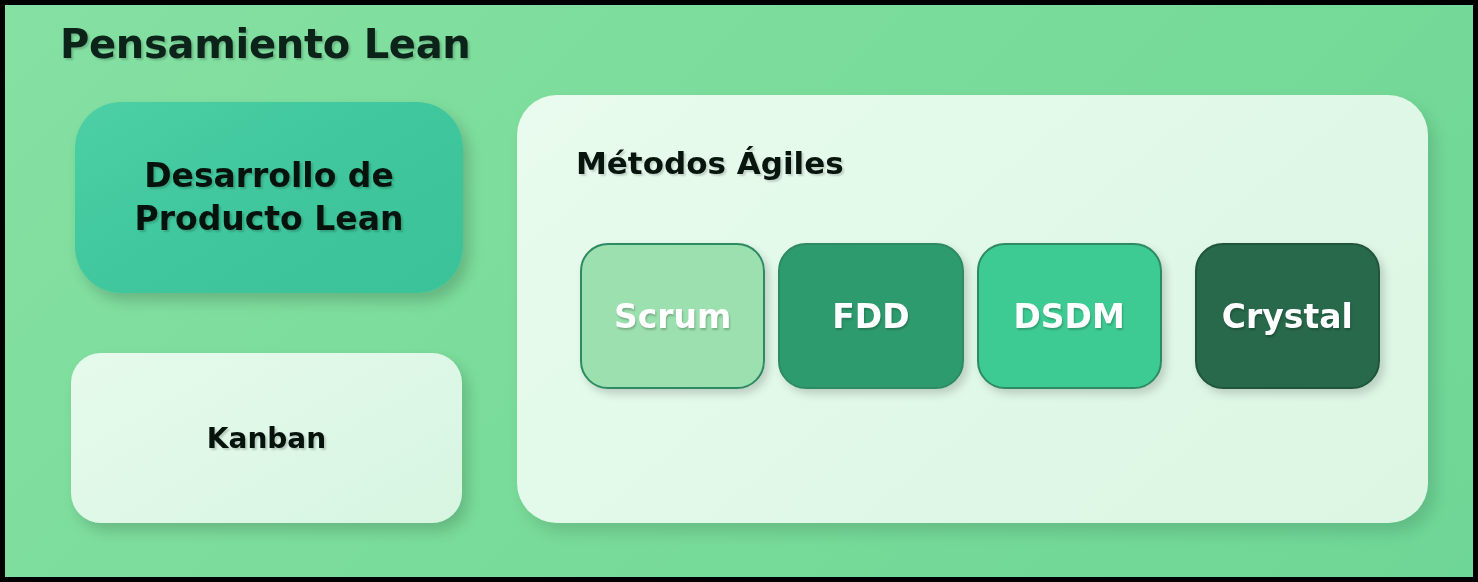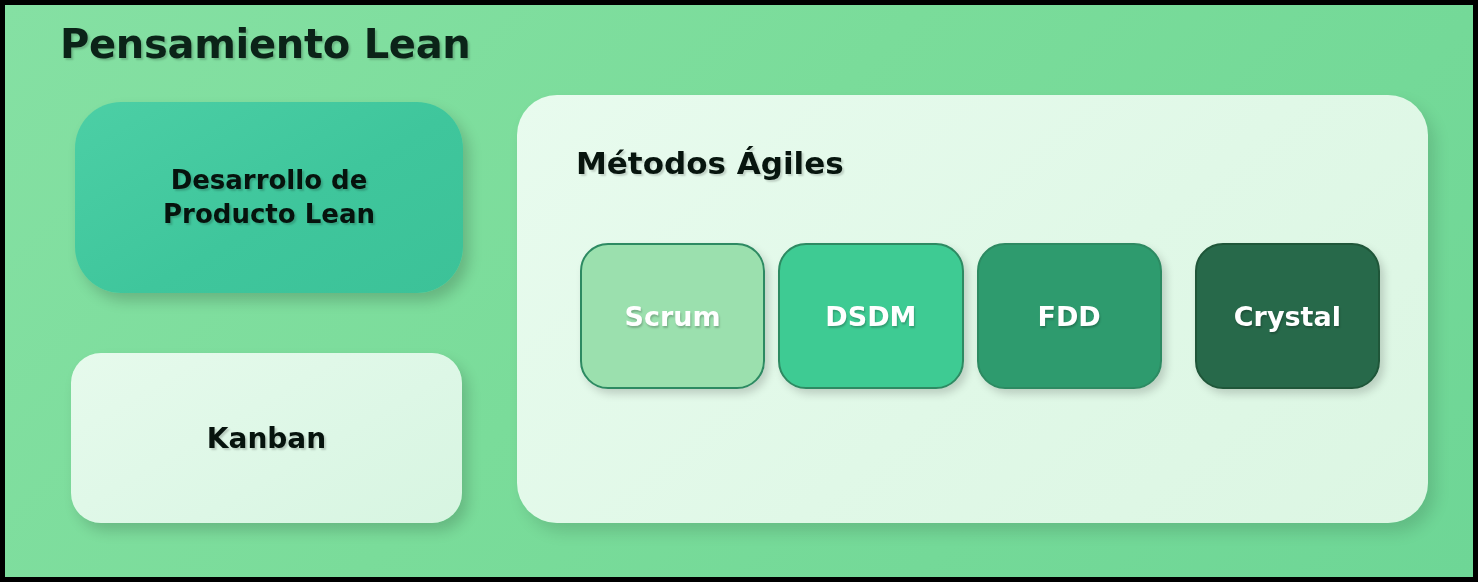--- a/index.html
+++ b/index.html
@@ -51,21 +51,21 @@
     height: 191px;
     border-radius: 46px;
     background: linear-gradient(150deg, #4ccfa5 0%, #3fc69c 55%, #3cc298 100%);
     box-shadow: 6px 8px 14px rgba(0,0,0,0.18);
     display: flex;
     align-items: center;
     justify-content: center;
     box-sizing: border-box;
   }
   .lean-card-label {
-    font-size: 26px;
+    font-size: 33px;
     font-weight: bold;
     color: #06130d;
     text-align: center;
     line-height: 1.28;
     text-shadow: 2px 2px 2px rgba(0,0,0,0.18);
     white-space: pre-line;
   }
   .kanban-card {
     position: absolute;
     left: 66px;
@@ -124,21 +124,21 @@
     flex: 1 1 0;
     border-radius: 28px;
     border: 2px solid #2d8a62;
     display: flex;
     align-items: center;
     justify-content: center;
     box-shadow: 4px 5px 9px rgba(0,0,0,0.17);
     box-sizing: border-box;
   }
   .method-label {
-    font-size: 27px;
+    font-size: 33px;
     font-weight: bold;
     color: #ffffff;
     text-align: center;
     text-shadow: 1px 2px 2px rgba(0,0,0,0.22);
     white-space: nowrap;
   }
 </style>
 </head>
 <body>
 
@@ -156,25 +156,25 @@
       <div class="kanban-card-label">Kanban</div>
     </div>
 
     <div class="agile-panel">
       <div class="agile-panel-title">Métodos Ágiles</div>
 
       <div class="methods-row">
         <div class="method-box" style="background: linear-gradient(150deg, rgb(155, 224, 174) 0%, rgb(155, 224, 174) 100%); border-color: rgb(45, 138, 98);">
           <span class="method-label" style="color: rgb(255, 255, 255);">Scrum</span>
         </div>
+        <div class="method-box" style="background: linear-gradient(150deg, rgb(46, 155, 110) 0%, rgb(46, 155, 110) 100%); border-color: rgb(45, 138, 98);">
+          <span class="method-label" style="color: rgb(255, 255, 255);">FDD</span>
+        </div>
         <div class="method-box" style="background: linear-gradient(150deg, rgb(62, 203, 147) 0%, rgb(62, 203, 147) 100%); border-color: rgb(45, 138, 98);">
           <span class="method-label" style="color: rgb(255, 255, 255);">DSDM</span>
-        </div>
-        <div class="method-box" style="background: linear-gradient(150deg, rgb(46, 155, 110) 0%, rgb(46, 155, 110) 100%); border-color: rgb(45, 138, 98);">
-          <span class="method-label" style="color: rgb(255, 255, 255);">FDD</span>
         </div>
         <div class="method-box" style="background: linear-gradient(150deg, rgb(39, 105, 74) 0%, rgb(39, 105, 74) 100%); border-color: rgb(31, 86, 57); margin-left: 20px;">
           <span class="method-label" style="color: rgb(255, 255, 255);">Crystal</span>
         </div>
       </div>
     </div>
 
   </div>
 </div>
 

